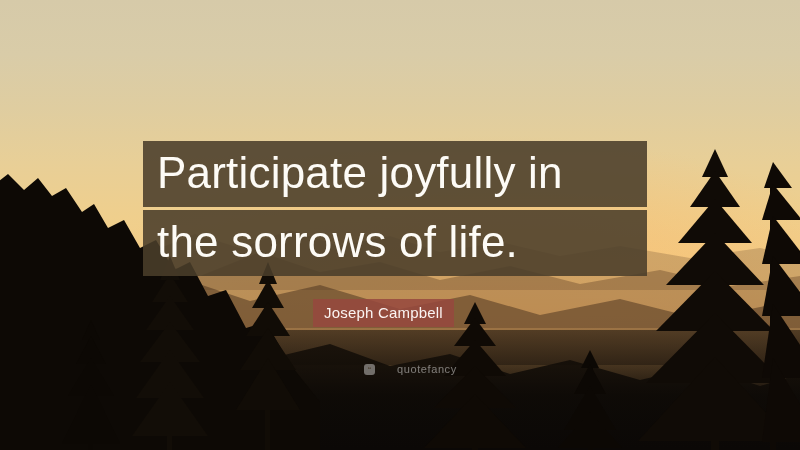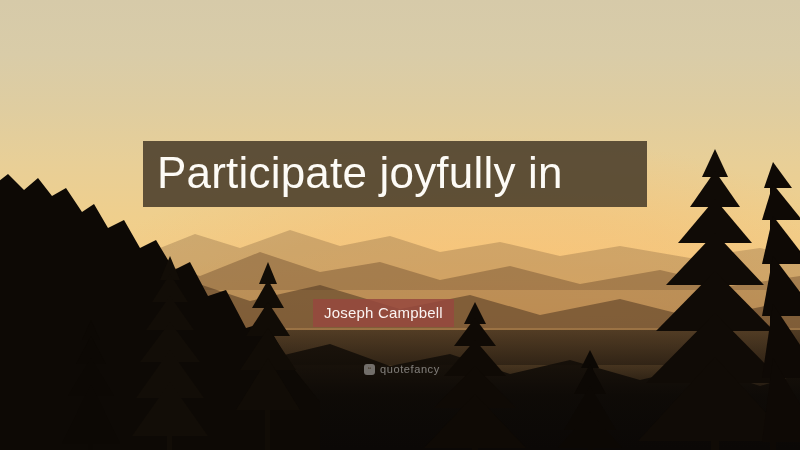--- a/index.html
+++ b/index.html
@@ -81,21 +81,21 @@
     font-size:15px;
     line-height:1;
     padding:6px 11px 7px 11px;
     letter-spacing:.2px;
     white-space:nowrap;
   }
 
   
   .watermark{
     position:absolute;left:364px;top:363px;
-    display:flex;align-items:center;gap:5px;
+    display:flex;align-items:center;gap:22px;
     opacity:.55;
     justify-content:center;
   }
   .wm-badge{
     width:11px;height:11px;border-radius:3px;
     background:rgba(255,255,255,.72);
     display:flex;align-items:center;justify-content:center;
     font-size:7px;color:#7a6a52;font-weight:bold;line-height:1;
   }
   .wm-text{
@@ -230,20 +230,21 @@
         <path d="M34,0 L25,18 L43,18 Z"></path>
         <path d="M34,14 L18,44 L50,44 Z"></path>
         <path d="M34,36 L8,80 L60,80 Z"></path>
         <path d="M34,62 L2,98 L66,98 Z"></path>
       </g>
     </svg>
   </div>
 
   <div class="quote-block">
     <div class="qline">Participate joyfully in</div>
+    <div class="qline">the sorrows of life.</div>
   </div>
 
   <div class="author">Joseph Campbell</div>
 
   <div class="watermark">
     <span class="wm-badge">“</span>
     <span class="wm-text">quotefancy</span>
   </div>
 
 </div>

